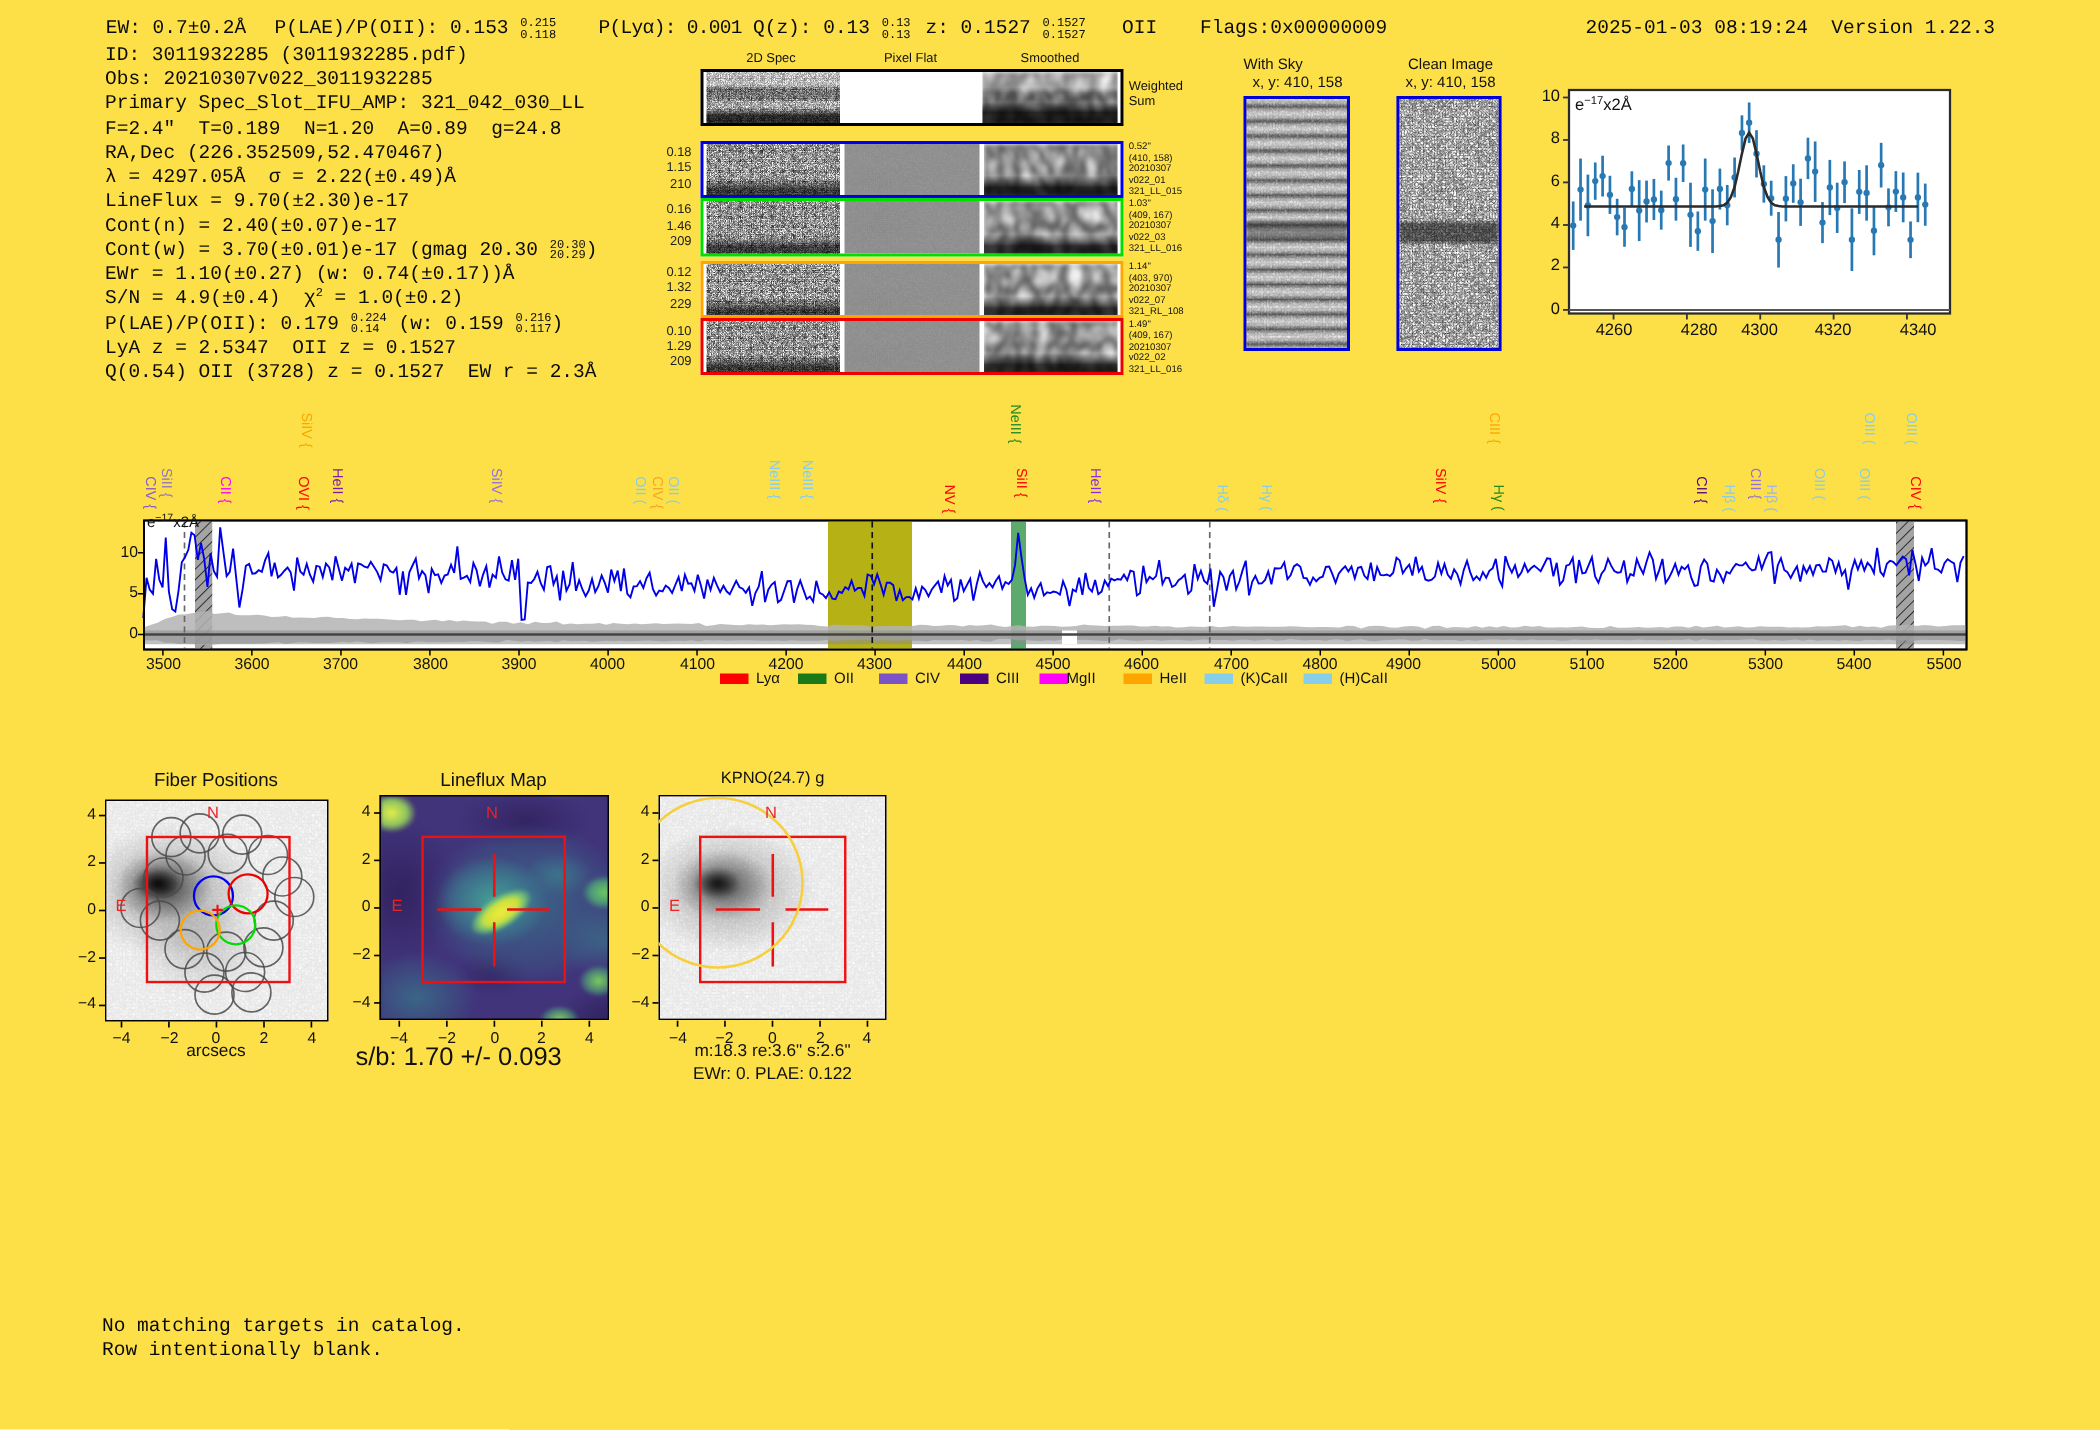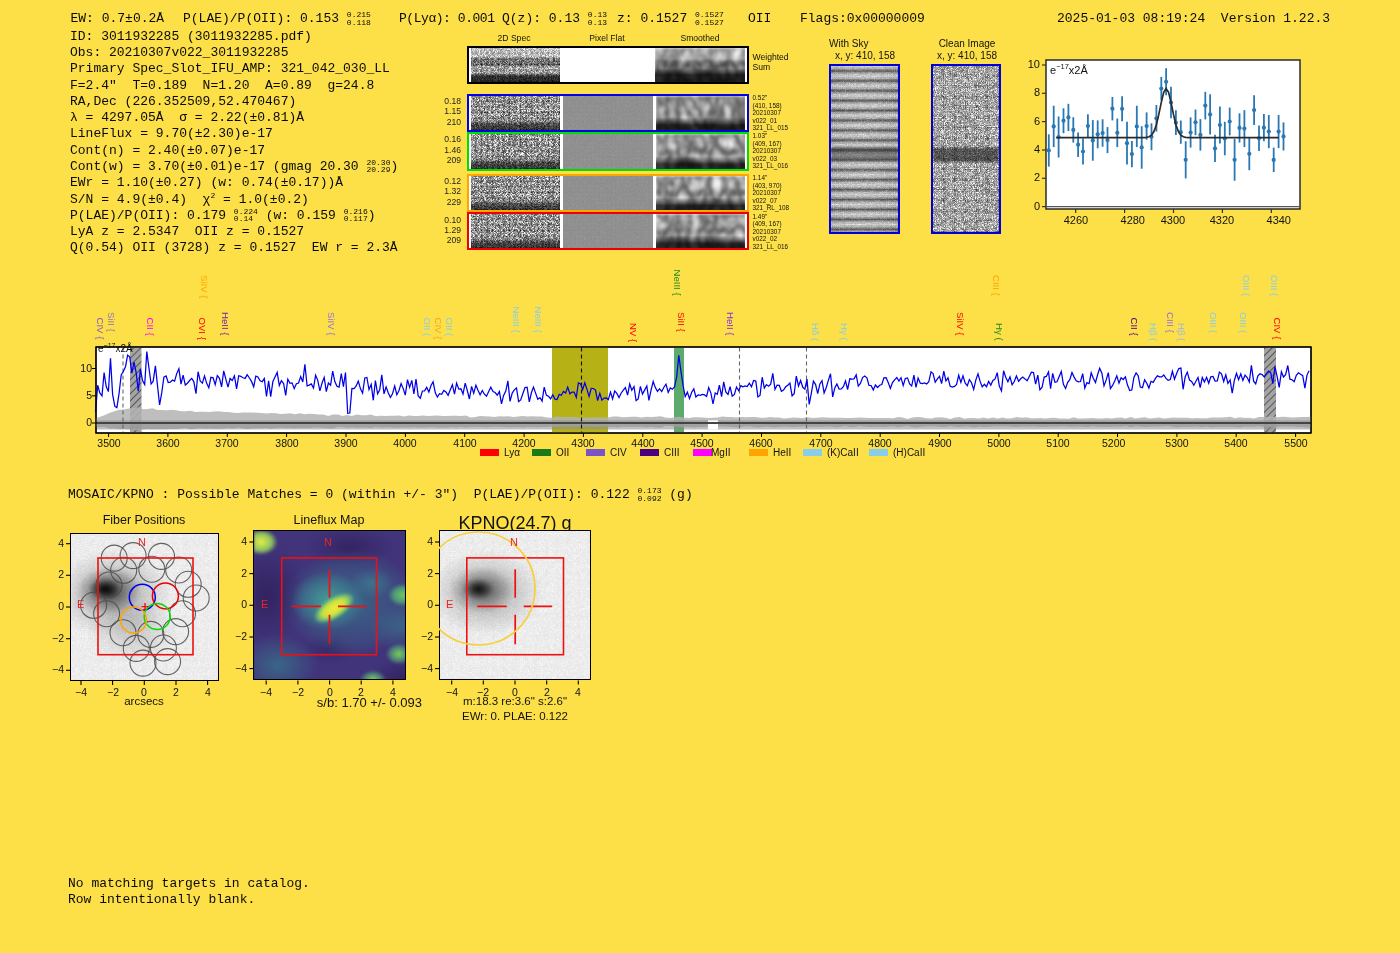--- a/index.html
+++ b/index.html
@@ -201,21 +201,21 @@
 <div class="mono" style="left:617px;top:11px">z: 0.1527 <span class="frac">0.1527<br>0.1527</span></div>
 <div class="mono" style="left:748px;top:11px">OII</div>
 <div class="mono" style="left:800px;top:11px">Flags:0x00000009</div>
 <div class="mono" style="left:1057px;top:11px">2025-01-03 08:19:24  Version 1.22.3</div>
 
 <div class="mono" style="left:70px;top:28.8px">ID: 3011932285 (3011932285.pdf)</div>
 <div class="mono" style="left:70px;top:45.0px">Obs: 20210307v022_3011932285</div>
 <div class="mono" style="left:70px;top:61.3px">Primary Spec_Slot_IFU_AMP: 321_042_030_LL</div>
 <div class="mono" style="left:70px;top:77.5px">F=2.4"  T=0.189  N=1.20  A=0.89  g=24.8</div>
 <div class="mono" style="left:70px;top:93.8px">RA,Dec (226.352509,52.470467)</div>
-<div class="mono" style="left:70px;top:110.0px">λ = 4297.05Å  σ = 2.22(±0.81)Å</div>
+<div class="mono" style="left:70px;top:110.0px">λ = 4297.05Å  σ = 2.22(±0.49)Å</div>
 <div class="mono" style="left:70px;top:126.3px">LineFlux = 9.70(±2.30)e-17</div>
 <div class="mono" style="left:70px;top:142.6px">Cont(n) = 2.40(±0.07)e-17</div>
 <div class="mono" style="left:70px;top:158.8px">Cont(w) = 3.70(±0.01)e-17 (gmag 20.30 <span class="frac">20.30<br>20.29</span>)</div>
 <div class="mono" style="left:70px;top:175.1px">EWr = 1.10(±0.27) (w: 0.74(±0.17))Å</div>
 <div class="mono" style="left:70px;top:191.3px">S/N = 4.9(±0.4)  χ<sup class="s">2</sup> = 1.0(±0.2)</div>
 <div class="mono" style="left:70px;top:207.6px">P(LAE)/P(OII): 0.179 <span class="frac">0.224<br>0.14</span> (w: 0.159 <span class="frac">0.216<br>0.117</span>)</div>
 <div class="mono" style="left:70px;top:223.8px">LyA z = 2.5347  OII z = 0.1527</div>
 <div class="mono" style="left:70px;top:240.1px">Q(0.54) OII (3728) z = 0.1527  EW r = 2.3Å</div>
 
 <div class="sans" style="left:478px;top:33px;width:72px;text-align:center;font-size:8.6px">2D Spec</div>
@@ -520,21 +520,21 @@
 <div class="sans" style="left:330px;top:437px;width:32px;text-align:center;font-size:10.5px">3900</div>
 <div class="sans" style="left:389px;top:437px;width:32px;text-align:center;font-size:10.5px">4000</div>
 <div class="sans" style="left:449px;top:437px;width:32px;text-align:center;font-size:10.5px">4100</div>
 <div class="sans" style="left:508px;top:437px;width:32px;text-align:center;font-size:10.5px">4200</div>
 <div class="sans" style="left:567px;top:437px;width:32px;text-align:center;font-size:10.5px">4300</div>
 <div class="sans" style="left:627px;top:437px;width:32px;text-align:center;font-size:10.5px">4400</div>
 <div class="sans" style="left:686px;top:437px;width:32px;text-align:center;font-size:10.5px">4500</div>
 <div class="sans" style="left:745px;top:437px;width:32px;text-align:center;font-size:10.5px">4600</div>
 <div class="sans" style="left:805px;top:437px;width:32px;text-align:center;font-size:10.5px">4700</div>
 <div class="sans" style="left:864px;top:437px;width:32px;text-align:center;font-size:10.5px">4800</div>
-<div class="sans" style="left:924px;top:437px;width:32px;text-align:center;font-size:10.5px">4900</div>
+<div class="sans" style="left:924px;top:437px;width:32px;font-size:10.5px">4900</div>
 <div class="sans" style="left:983px;top:437px;width:32px;text-align:center;font-size:10.5px">5000</div>
 <div class="sans" style="left:1042px;top:437px;width:32px;text-align:center;font-size:10.5px">5100</div>
 <div class="sans" style="left:1102px;top:437px;width:32px;text-align:left;font-size:10.5px">5200</div>
 <div class="sans" style="left:1161px;top:437px;width:32px;text-align:center;font-size:10.5px">5300</div>
 <div class="sans" style="left:1220px;top:437px;width:32px;text-align:center;font-size:10.5px">5400</div>
 <div class="sans" style="left:1280px;top:437px;width:32px;text-align:center;font-size:10.5px">5500</div>
 <div class="sans" style="left:66px;top:416px;width:26px;text-align:right;font-size:10.5px">0</div>
 <div class="sans" style="left:66px;top:389px;width:26px;text-align:right;font-size:10.5px">5</div>
 <div class="sans" style="left:66px;top:362px;width:26px;text-align:right;font-size:10.5px">10</div>
 <div class="sans" style="left:98px;top:342px;font-size:10px">e<sup style="font-size:7px">−17</sup>x2Å</div>
@@ -548,25 +548,24 @@
 <div class="sans" style="left:664px;top:447px;font-size:10px">CIII</div>
 <div style="position:absolute;left:693px;top:449px;width:19px;height:7px;background:#ff00ff"></div>
 <div class="sans" style="left:711px;top:447px;font-size:10px">MgII</div>
 <div style="position:absolute;left:749px;top:449px;width:19px;height:7px;background:#ffa500"></div>
 <div class="sans" style="left:773px;top:447px;font-size:10px">HeII</div>
 <div style="position:absolute;left:803px;top:449px;width:19px;height:7px;background:#87ceeb"></div>
 <div class="sans" style="left:827px;top:447px;font-size:10px">(K)CaII</div>
 <div style="position:absolute;left:869px;top:449px;width:19px;height:7px;background:#87ceeb"></div>
 <div class="sans" style="left:893px;top:447px;font-size:10px">(H)CaII</div>
 
-<div class="mono" style="left:68px;top:487px">MOSAIC/KPNO : Possible Matches = 0 (within +/- 3")  P(LAE)/P(OII): 0.122 <span class="frac">0.173<br>0.092</span> (g)</div>
 
 <div class="sans" style="left:70px;top:513px;width:148px;text-align:center;font-size:12.5px">Fiber Positions</div>
 <div class="sans" style="left:253px;top:513px;width:152px;text-align:center;font-size:12.5px">Lineflux Map</div>
-<div class="sans" style="left:439px;top:513px;width:152px;text-align:center;font-size:18px">KPNO(24.7) g</div>
+<div class="sans" style="left:439px;top:513px;width:152px;text-align:center;font-size:11px">KPNO(24.7) g</div>
 
 <div style="position:absolute;left:70px;top:533px;width:148.6px;height:148px;border:1.2px solid #000;box-sizing:border-box;background:#f1f0ef;overflow:hidden">
  <svg style="position:absolute;left:0;top:0;width:100%;height:100%">
         <rect width="100%" height="100%" filter="url(#grain)"></rect>
       </svg>
  <div style="position:absolute;left:0;top:0;width:148.6px;height:148px;background:
    radial-gradient(ellipse 22px 15px at 34px 55px, rgba(0,0,0,0.97), rgba(5,5,5,0) 75%),
    radial-gradient(ellipse 42px 31px at 38px 57px, rgba(20,20,20,0.68), rgba(20,20,20,0) 78%),
    radial-gradient(ellipse 72px 54px at 42px 60px, rgba(40,40,40,0.38), rgba(40,40,40,0) 82%),
    radial-gradient(ellipse 58px 42px at 62px 97px, rgba(60,60,60,0.22), rgba(60,60,60,0) 78%);
@@ -703,19 +702,19 @@
 <div class="sans" style="left:469px;top:686px;width:28px;text-align:center;font-size:10.5px">−2</div>
 <div class="sans" style="left:413px;top:630px;width:20px;text-align:right;font-size:10.5px">−2</div>
 <div class="sans" style="left:501px;top:686px;width:28px;text-align:center;font-size:10.5px">0</div>
 <div class="sans" style="left:413px;top:598px;width:20px;text-align:right;font-size:10.5px">0</div>
 <div class="sans" style="left:533px;top:686px;width:28px;text-align:center;font-size:10.5px">2</div>
 <div class="sans" style="left:413px;top:567px;width:20px;text-align:right;font-size:10.5px">2</div>
 <div class="sans" style="left:564px;top:686px;width:28px;text-align:center;font-size:10.5px">4</div>
 <div class="sans" style="left:413px;top:535px;width:20px;text-align:right;font-size:10.5px">4</div>
 
 <div class="sans" style="left:70px;top:695px;width:148px;text-align:center;font-size:11.5px">arcsecs</div>
-<div class="sans" style="left:237px;top:695px;width:185px;text-align:right;font-size:13px">s/b: 1.70 +/- 0.093</div>
+<div class="sans" style="left:237px;top:695px;width:185px;text-align:left;font-size:17px">s/b: 1.70 +/- 0.093</div>
 <div class="sans" style="left:420px;top:695px;width:190px;text-align:center;font-size:11.5px">m:18.3  re:3.6"  s:2.6"</div>
 <div class="sans" style="left:420px;top:710px;width:190px;text-align:center;font-size:11.5px">EWr: 0. PLAE: 0.122</div>
 
 <div class="mono" style="left:68px;top:876px">No matching targets in catalog.</div>
 <div class="mono" style="left:68px;top:892px">Row intentionally blank.</div>
 
 </div>
 </body></html>

